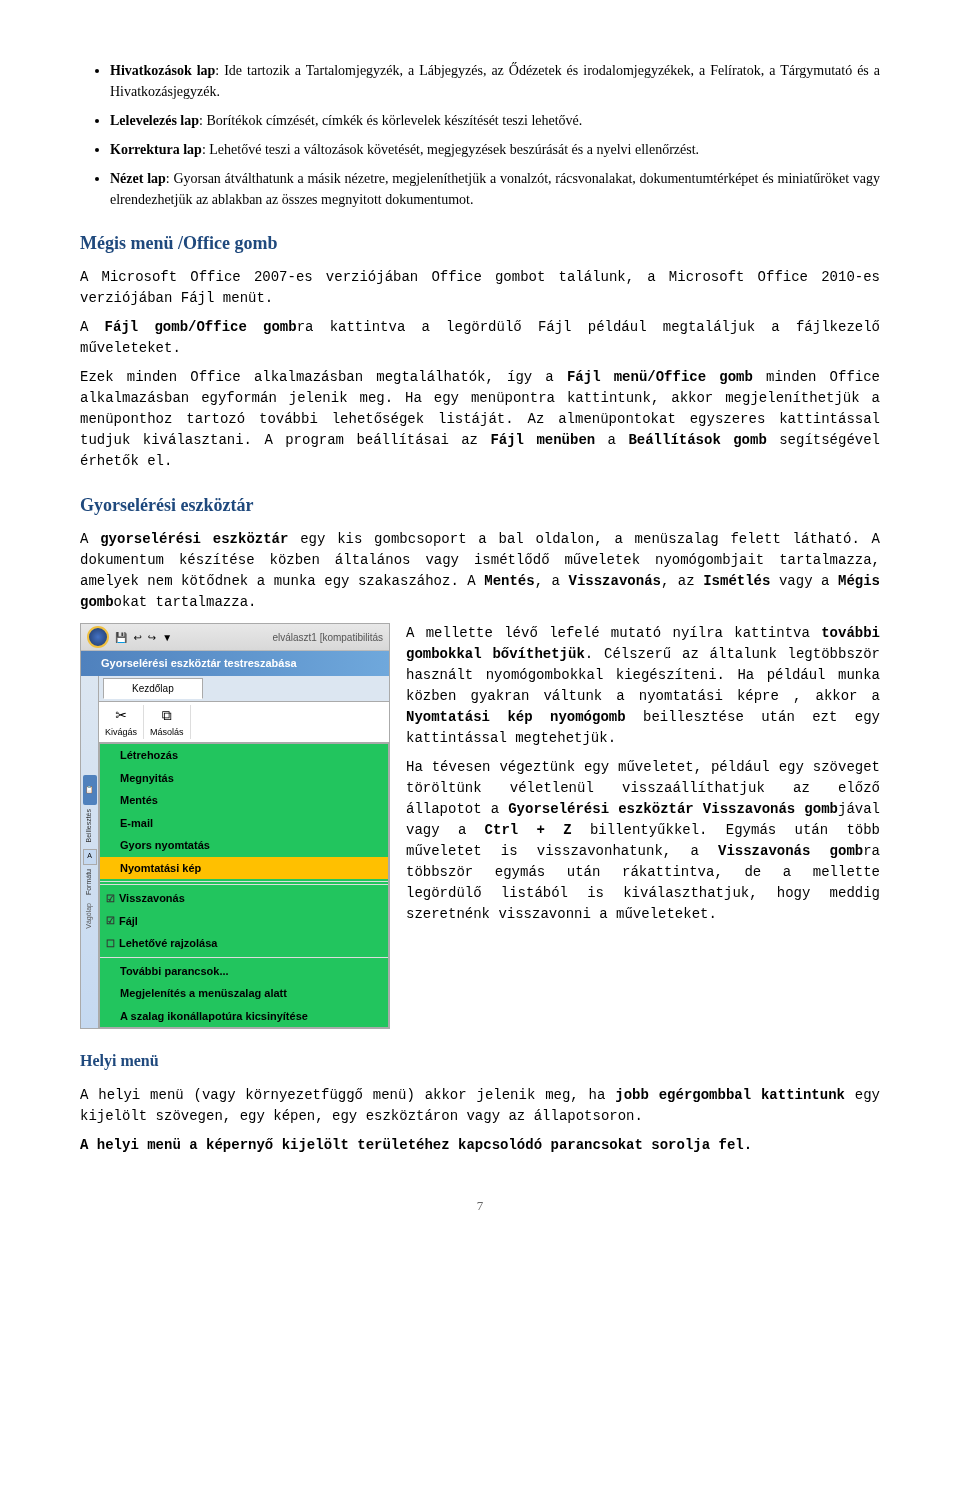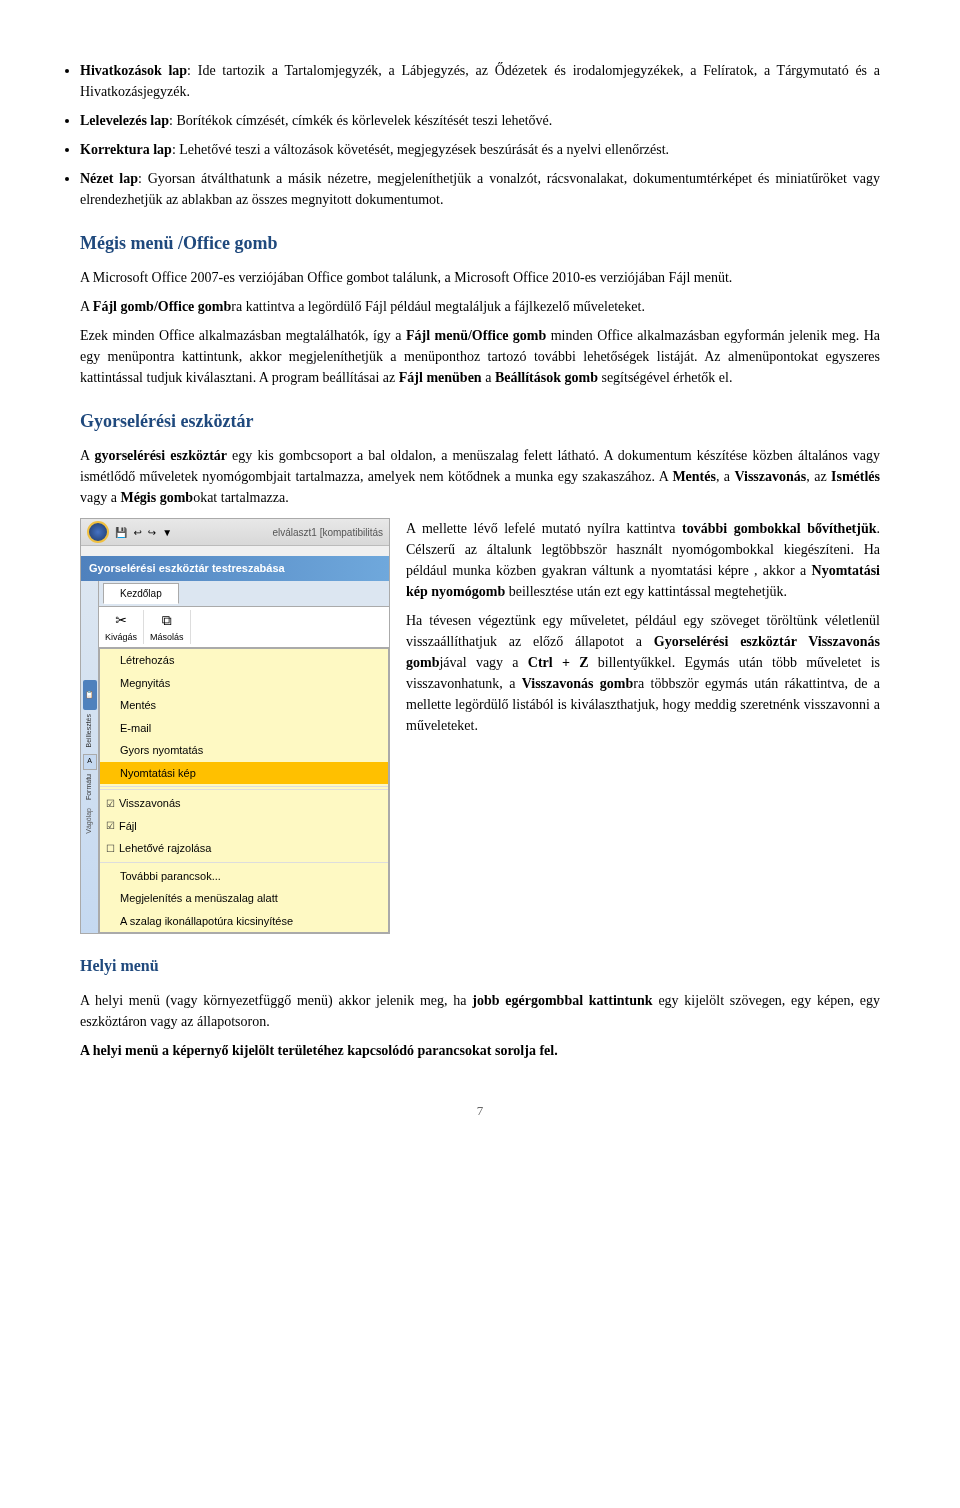--- a/index.html
+++ b/index.html
@@ -8,20 +8,21 @@
       font-size: 14px;
       color: #000;
       background: #fff;
       padding: 60px 80px 60px 80px;
       max-width: 960px;
       margin: 0 auto;
       line-height: 1.5;
     }
     .bullet-list {
       list-style: disc;
+      margin-left: 30px;
       margin-bottom: 10px;
     }
     .bullet-list li {
       margin-bottom: 8px;
       text-align: justify;
     }
     .section-heading {
       font-size: 18px;
       font-weight: bold;
       color: #1f497d;
@@ -31,20 +32,21 @@
     .sub-heading {
       font-size: 16px;
       font-weight: bold;
       color: #1f497d;
       margin-top: 20px;
       margin-bottom: 12px;
     }
     p {
       text-align: justify;
       margin-bottom: 8px;
+      font-family: Liberation Mono, monospace;
     }
     .bold { font-weight: bold; }
     .two-col {
       display: flex;
       gap: 16px;
       margin-top: 10px;
       margin-bottom: 10px;
     }
     .two-col .left-col {
       flex: 0 0 310px;
@@ -59,28 +61,28 @@
       width: 310px;
       border: 1px solid #aaa;
       background: #f0f0f0;
       padding: 0;
       font-size: 11px;
       font-family: Arial, sans-serif;
     }
     .dropdown-header {
       background: linear-gradient(to right, #4f81bd, #6fa8dc);
       color: #fff;
-      padding: 4px 8px;
-      font-size: 11px;
-      font-weight: bold;
-      margin-top: 10px;
+      padding: 4px 20px;
+      font-size: 11px;
+      font-weight: bold;
     }
     .dropdown-menu {
-      background: #fef9c3;
+      background: #22c55e;
       border: 1px solid #aaa;
+      font-weight: bold;
     }
     .dropdown-item {
       padding: 3px 20px;
       font-size: 11px;
       cursor: pointer;
       white-space: nowrap;
     }
     .dropdown-item:hover, .dropdown-item.selected {
       background: #ffc000;
     }
@@ -217,21 +219,21 @@
               <span style="font-size:7px;">A</span>
             </div>
             <span style="font-size:7px; color:#333; writing-mode:vertical-rl; transform:rotate(180deg);">Formátu</span>
             <span style="font-size:7px; color:#555; writing-mode:vertical-rl; transform:rotate(180deg); margin-top:4px;">Vágólap</span>
           </div>
         </div>
 
         <div class="screenshot-content">
 
           <div style="background:#dce6f1; padding:2px 4px; border-bottom:1px solid #aaa; display:flex; gap:2px;">
-            <div style="padding:2px 16px; background:#fff; border:1px solid #aaa; border-bottom:1px solid #fff; font-size:10px;">
+            <div style="padding:2px 28px; background:#fff; border:1px solid #aaa; border-bottom:1px solid #fff; font-size:10px;">
               <span>Kezdőlap</span>
             </div>
           </div>
 
           <div style="background:#fff; border-bottom:1px solid #aaa; padding:3px 6px; display:flex; gap:6px; align-items:center; min-height:40px;">
             <div style="border-right:1px solid #ddd; padding-right:6px; font-size:9px; display:flex; flex-direction:column; align-items:center;">
               <span style="font-size:14px;">✂</span>
               <span>Kivágás</span>
             </div>
             <div style="border-right:1px solid #ddd; padding-right:6px; font-size:9px; display:flex; flex-direction:column; align-items:center;">

